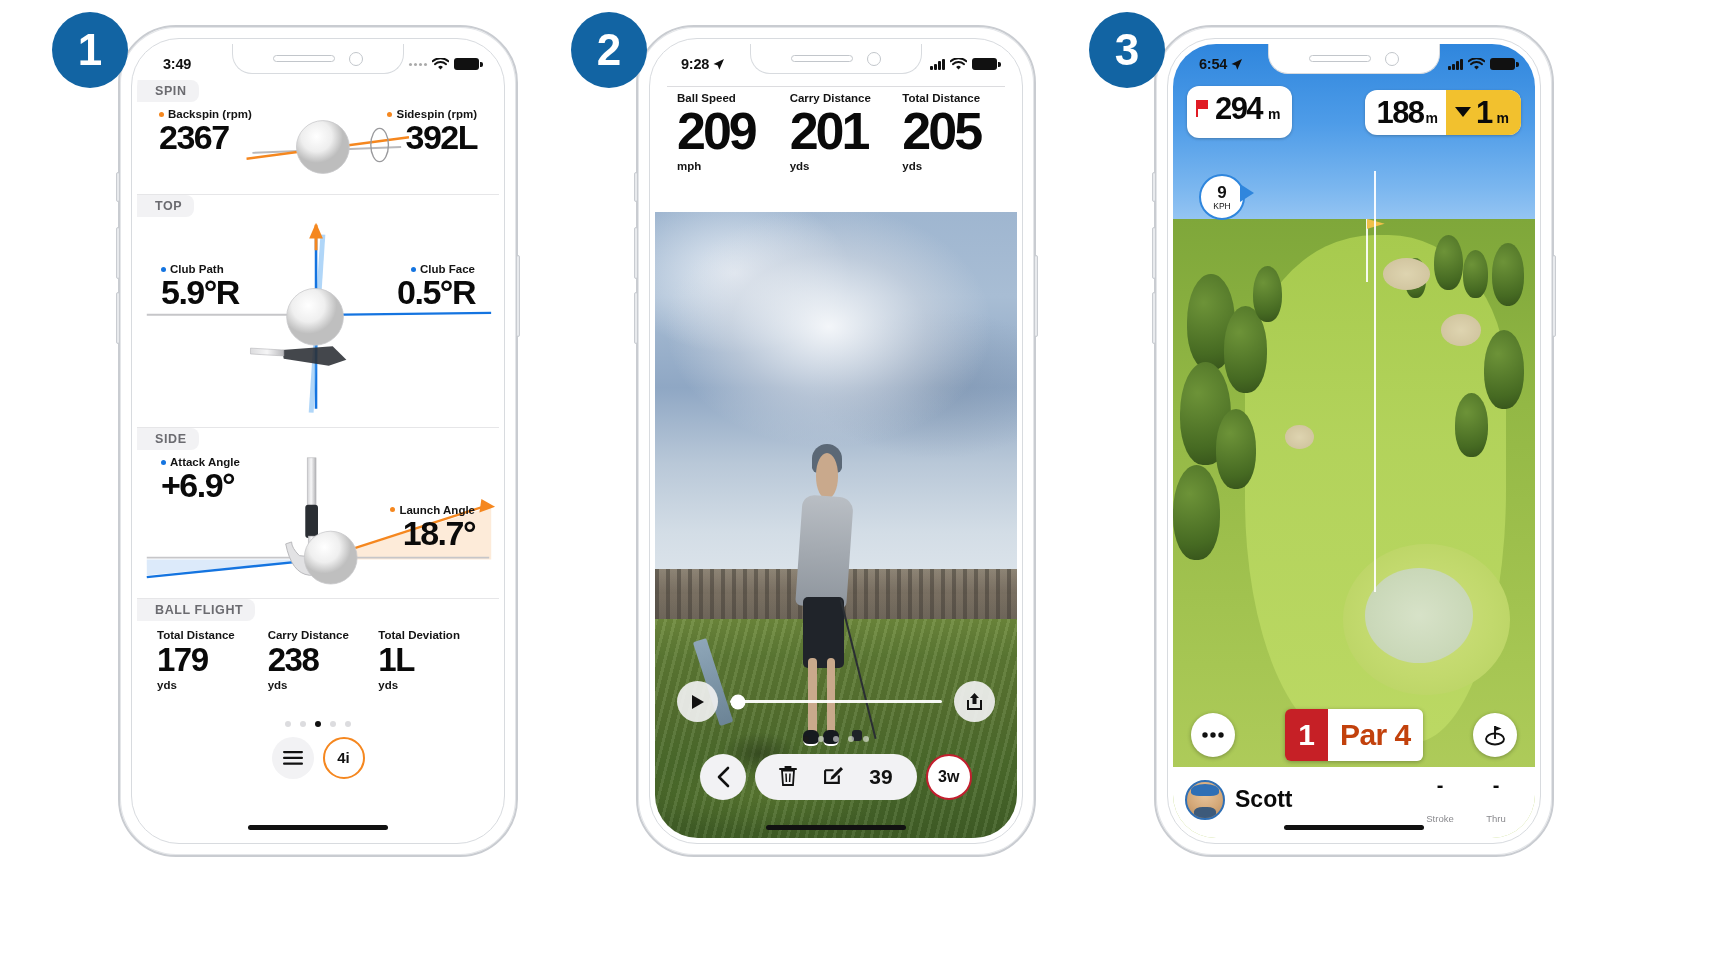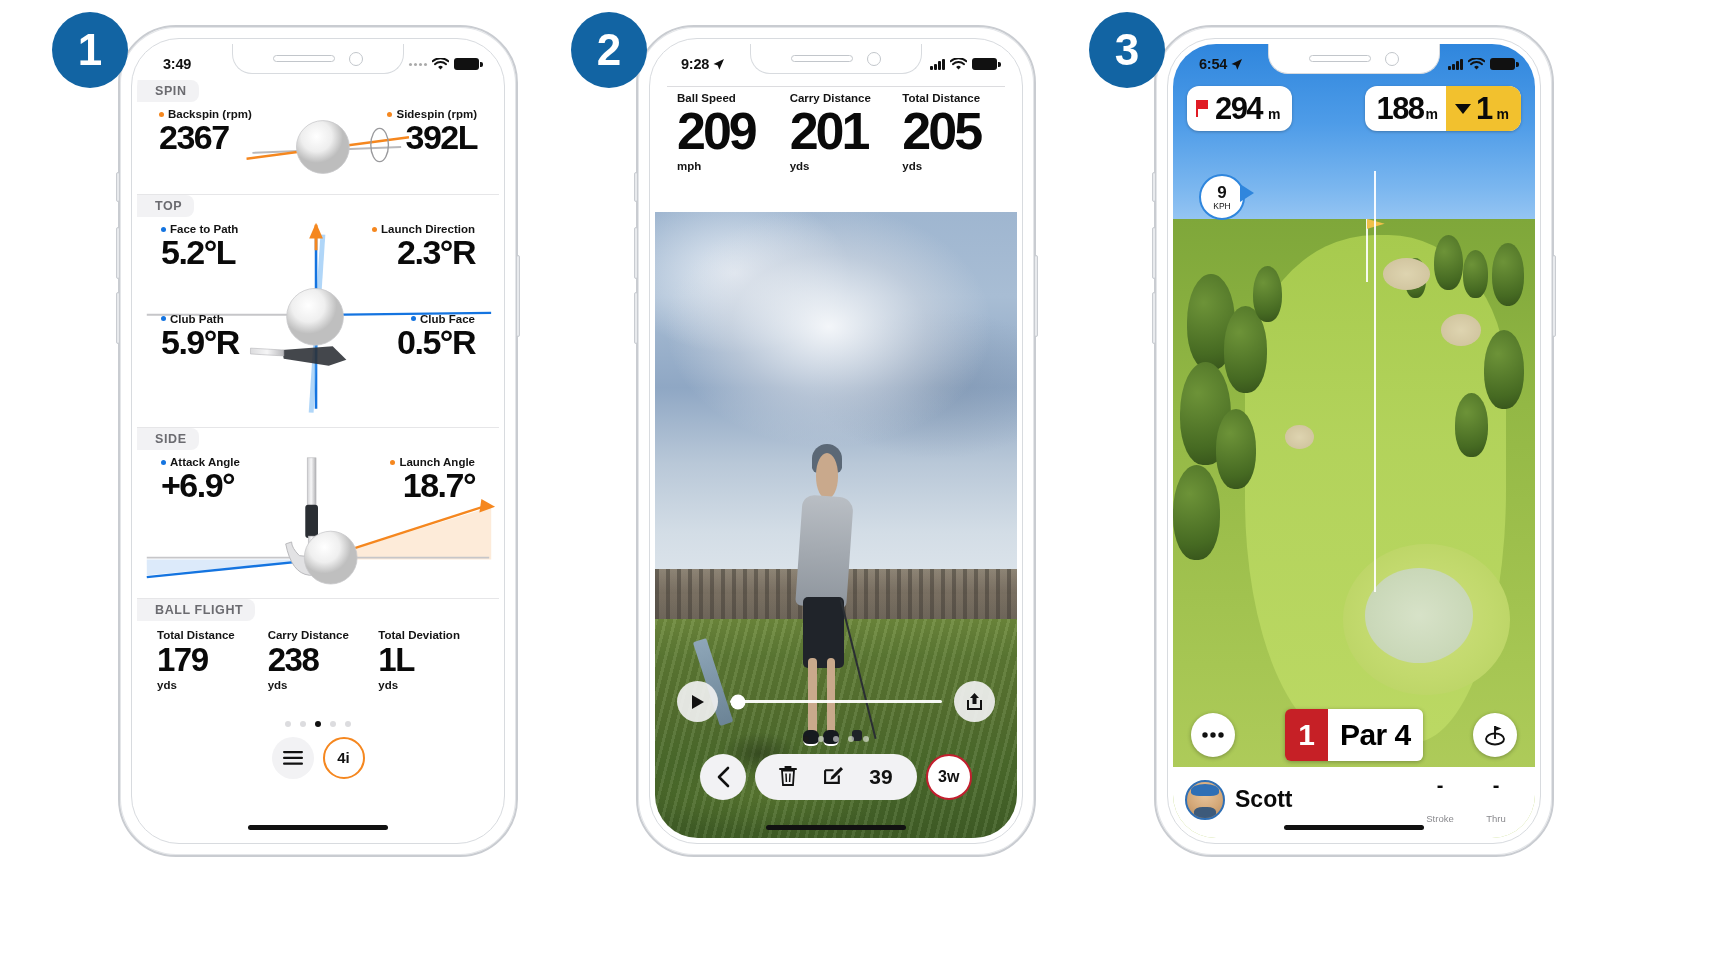--- a/index.html
+++ b/index.html
@@ -345,21 +345,21 @@
   }
 
   .p3-hud-top {
     position:absolute; top:42px; left:0; right:0;
     display:flex; align-items:center; gap:10px; padding: 0 14px;
     z-index: 20;
   }
   .dist-pill {
     background:#fff; border-radius:12px;
     display:flex; align-items:center; gap:6px;
-    padding: 7px 12px 7px 9px;
+    padding: 7px 12px 14px 9px;
     box-shadow: 0 1px 3px rgba(0,0,0,0.25);
   }
   .flag-icon { width:13px; height:17px; position:relative; }
   .flag-icon:before {
     content:''; position:absolute; left:0; top:0; width:2.4px; height:17px; background:#e01b24;
   }
   .flag-icon:after {
     content:''; position:absolute; left:2.4px; top:0; width:10px; height:9px; background:#e01b24;
   }
   .dist-num { font-size:31px; font-weight:bold; letter-spacing:-1.6px; color:#0a0a0a; line-height:1; }
@@ -402,21 +402,21 @@
     display:flex; align-items:center; justify-content:center;
     box-shadow: 0 1px 4px rgba(0,0,0,0.3);
   }
   .hole-group { display:flex; align-items:stretch; border-radius:6px; overflow:hidden;
     box-shadow: 0 1px 4px rgba(0,0,0,0.3); }
   .hole-num {
     background:#c62026; color:#fff; font-size:30px; font-weight:bold;
     padding: 1px 13px; display:flex; align-items:center;
   }
   .hole-par {
-    background:#fff; color:#000000; font-size:30px; font-weight:bold;
+    background:#fff; color:#c2410c; font-size:30px; font-weight:bold;
     padding: 9px 12px; display:flex; align-items:center; letter-spacing:-0.5px;
   }
   .scorebar {
     background:#fff; display:flex; align-items:center;
     padding: 8px 16px 14px 12px; gap: 10px;
   }
   .avatar {
     width:40px; height:40px; border-radius:50%;
     background: radial-gradient(circle at 50% 34%, #e8c49b 0%, #d4a878 55%, #b8895c 100%);
     border: 2.5px solid #2f6fb5;
@@ -513,36 +513,20 @@
               <path d="M183 10 L183 196" stroke="#1474e0" stroke-width="2.6" fill="none"></path>
               <path d="M190 18 L178 200" stroke="#4fa3f0" stroke-width="5" opacity="0.45" fill="none"></path>
               <path d="M183 6 L176 22 L190 22 Z" fill="#f5871f"></path>
               <line x1="183" y1="8" x2="183" y2="34" stroke="#f5871f" stroke-width="3"></line>
               <g transform="translate(0,0)">
                 <path d="M148 136 L200 132 L214 146 L196 152 L150 145 Z" fill="#2a2e33" opacity="0.88"></path>
                 <path d="M116 134 L150 136 L150 142 L116 140 Z" fill="url(#shaftg)" stroke="#b5b5b8" stroke-width="0.6"></path>
               </g>
               <circle cx="182" cy="102" r="29" fill="url(#ballg2)" stroke="#c8c8cb" stroke-width="0.8"></circle>
             </svg>
-            <div style="display:flex; justify-content:space-between; padding:2px 2px 0 2px; position:relative; z-index:5;">
-              <div class="metric">
-                <div class="metric-lbl">
-                    <span class="dot blue"></span>
-                    <span>Face to Path</span>
-                  </div>
-                <div class="metric-val">5.2°L</div>
-              </div>
-              <div class="metric right">
-                <div class="metric-lbl">
-                    <span class="dot orange"></span>
-                    <span>Launch Direction</span>
-                  </div>
-                <div class="metric-val">2.3°R</div>
-              </div>
-            </div>
             <div style="display:flex; justify-content:space-between; padding:42px 2px 0 2px; position:relative; z-index:5;">
               <div class="metric">
                 <div class="metric-lbl">
                     <span class="dot blue"></span>
                     <span>Club Path</span>
                   </div>
                 <div class="metric-val">5.9°R</div>
               </div>
               <div class="metric right">
                 <div class="metric-lbl">
@@ -579,21 +563,21 @@
               <path d="M352 50 L366 58 L350 64 Z" fill="#f5871f"></path>
               <line x1="186" y1="112" x2="10" y2="130" stroke="#1474e0" stroke-width="2.4"></line>
               <g>
                 <rect x="174" y="8" width="9" height="52" fill="url(#shaftg2)" stroke="#b5b5b8" stroke-width="0.6"></rect>
                 <rect x="172" y="56" width="13" height="34" rx="3" fill="#2a2e33"></rect>
                 <rect x="175" y="88" width="8" height="22" fill="url(#shaftg2)" stroke="#b5b5b8" stroke-width="0.5"></rect>
                 <path d="M152 96 Q158 126 176 128 L186 128 L186 110 L166 108 Q158 100 158 94 Z" fill="#e2e2e4" stroke="#b8b8bb" stroke-width="1"></path>
               </g>
               <circle cx="198" cy="110" r="27" fill="url(#ballg3)" stroke="#c8c8cb" stroke-width="0.8"></circle>
             </svg>
-            <div style="display:flex; justify-content:space-between; padding:2px 2px 0 2px; position:relative; z-index:5;">
+            <div style="display:flex; justify-content:space-between; padding:2px 2px 0 2px; position:relative; z-index:5;flex-direction:column;">
               <div class="metric">
                 <div class="metric-lbl">
                     <span class="dot blue"></span>
                     <span>Attack Angle</span>
                   </div>
                 <div class="metric-val">+6.9°</div>
               </div>
               <div class="metric right">
                 <div class="metric-lbl">
                     <span class="dot orange"></span>

